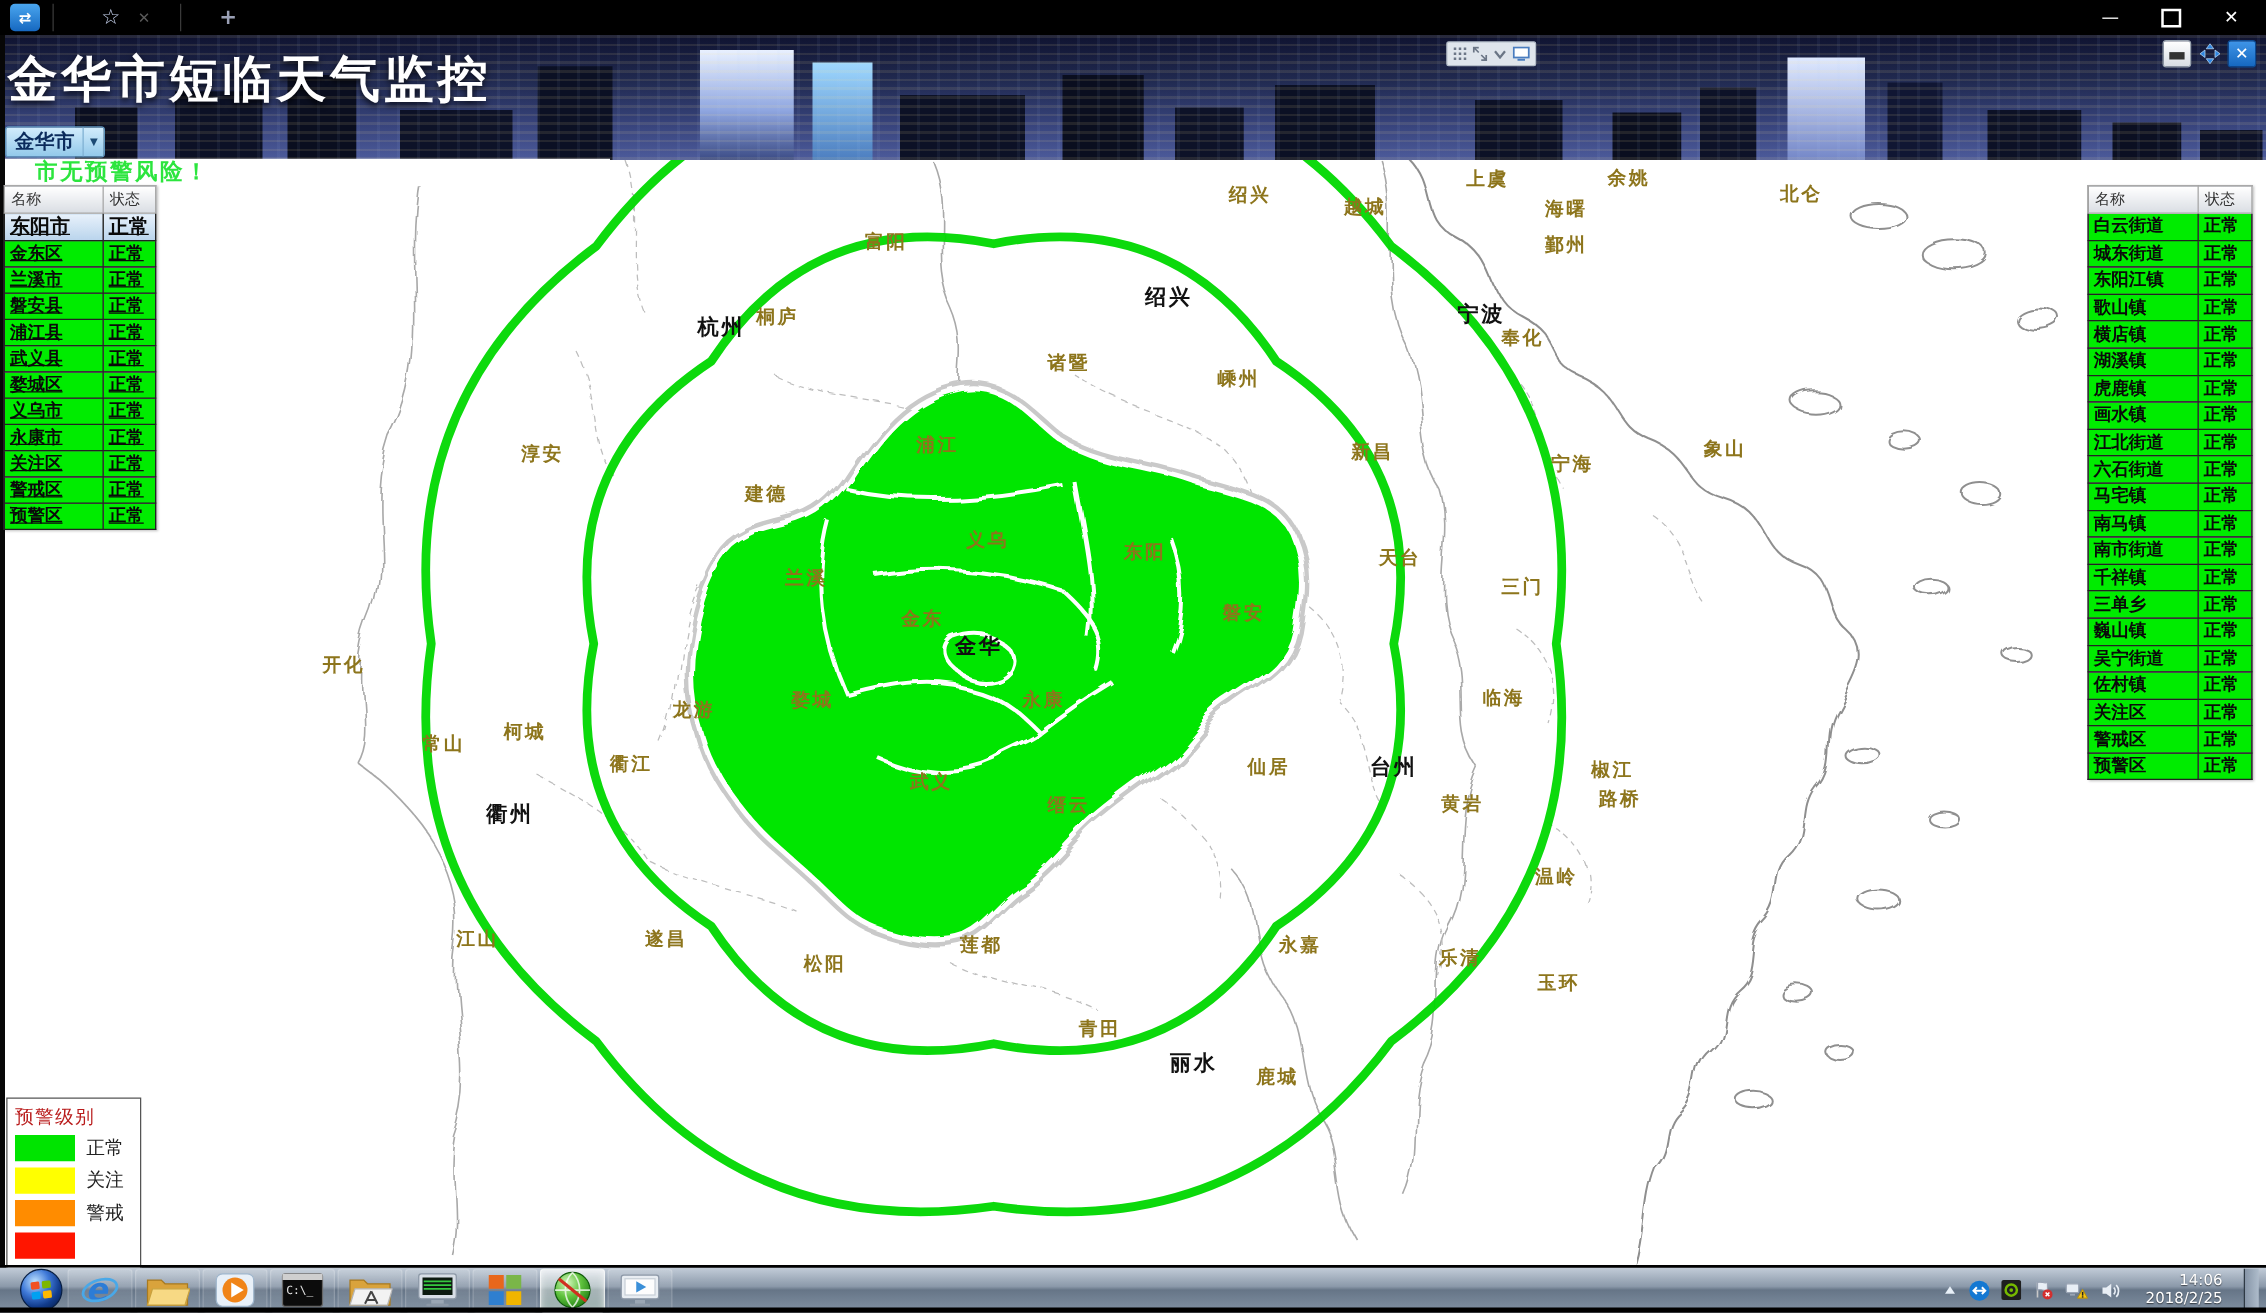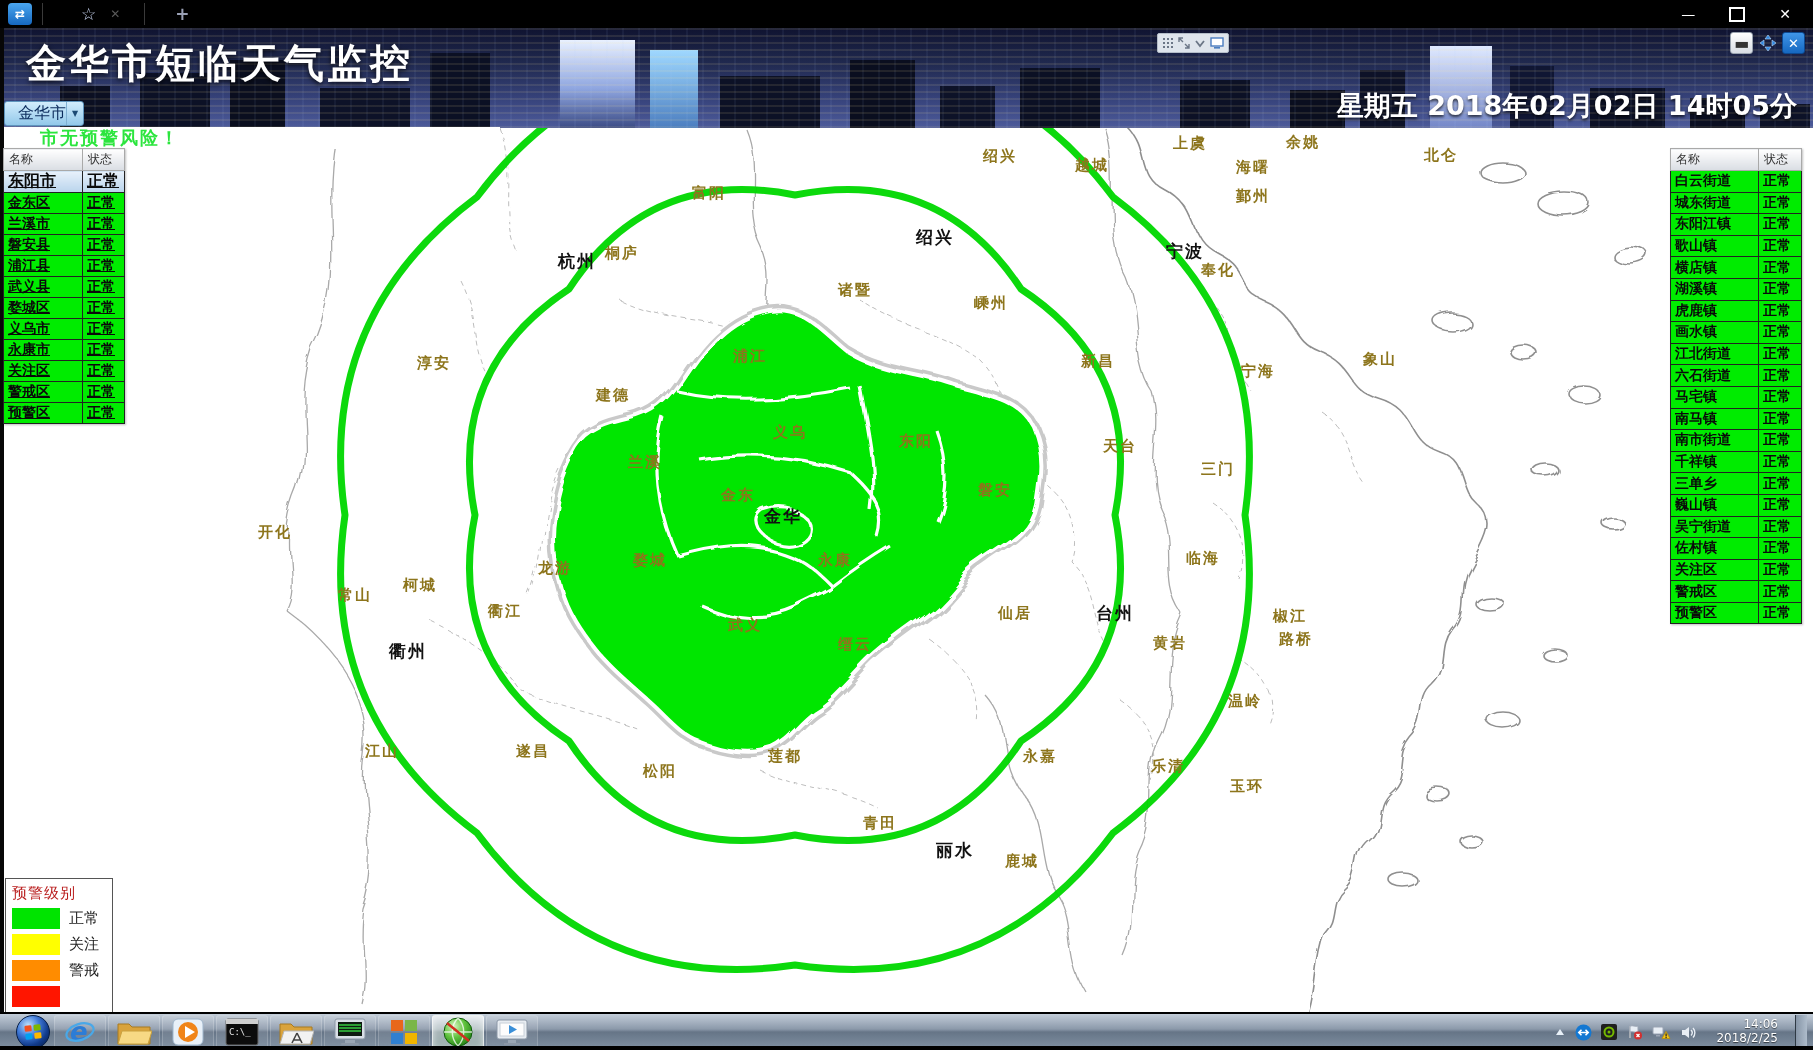--- a/index.html
+++ b/index.html
@@ -27,45 +27,45 @@
       linear-gradient(#0b0f22,#0b0f22),linear-gradient(#0c1126,#0c1126),linear-gradient(#0a0e1f,#0a0e1f),
       linear-gradient(#0d1228,#0d1228),linear-gradient(#0b1024,#0b1024),linear-gradient(#0c1126,#0c1126),
       linear-gradient(#0a0e1f,#0a0e1f),linear-gradient(#0d1228,#0d1228),linear-gradient(#0b1024,#0b1024),
       linear-gradient(#0c1126,#0c1126),linear-gradient(#0a0e1f,#0a0e1f),linear-gradient(#0d1228,#0d1228),
       linear-gradient(#101633,#101633),linear-gradient(#0c1126,#0c1126),linear-gradient(#0b0f22,#0b0f22),linear-gradient(#0d1228,#0d1228);
     background-position:560px 100%,650px 100%,1430px 100%,60px 100%,140px 100%,230px 100%,320px 100%,430px 100%,720px 100%,850px 100%,940px 100%,1020px 100%,1180px 100%,1290px 100%,1360px 100%,1510px 100%,1590px 100%,1690px 100%,1760px 100%;
     background-size:75px 88px,48px 78px,62px 82px,50px 42px,70px 55px,55px 68px,90px 40px,60px 75px,100px 52px,65px 68px,55px 42px,80px 60px,70px 48px,55px 38px,45px 58px,44px 62px,75px 40px,55px 30px,50px 24px;}
   .skyline:after{content:"";position:absolute;left:0;bottom:0;width:100%;height:100%;
     background:repeating-linear-gradient(0deg,rgba(255,230,150,.10) 0 2px,transparent 2px 7px),
                repeating-linear-gradient(90deg,transparent 0 14px,rgba(170,200,255,.06) 14px 16px);}
-  .app-title{position:absolute;left:26px;top:8px;color:#fff;font-size:40px;font-weight:bold;letter-spacing:3px;
+  .app-title{position:absolute;left:6px;top:8px;color:#fff;font-size:40px;font-weight:bold;letter-spacing:3px;
     text-shadow:0 2px 5px rgba(0,0,0,.8);z-index:12;}
   .datetime{position:absolute;right:16px;bottom:4px;color:#fff;font-size:27px;font-weight:bold;
     text-shadow:0 2px 3px rgba(0,0,0,.7);z-index:12;}
   .mini-toolbar{position:absolute;left:1157px;top:5px;height:18px;background:#dfe5ec;border:1px solid #b4bdc8;border-radius:2px;
     display:flex;align-items:center;gap:4px;padding:0 4px;z-index:13;}
   .hdr-btns{position:absolute;right:8px;top:4px;display:flex;gap:4px;z-index:13;align-items:center;}
   .hb{width:21px;height:20px;border-radius:3px;display:flex;align-items:center;justify-content:center;font-weight:bold;}
   .hb-min{background:linear-gradient(#fff,#d8dde4);border:1px solid #9aa4b0;color:#333;}
   .hb-resize{background:transparent;}
   .hb-close{background:linear-gradient(#3f95e8,#1668c0);border:1px solid #0d4a92;color:#fff;font-size:13px;}
   
   .edge-strip{position:absolute;left:0;top:28px;width:4px;height:984px;background:#070707;z-index:15;}
   
   #map{position:absolute;left:0;top:128px;width:1813px;height:884px;background:#fff;z-index:1;}
   .mlg{font-size:15px;font-weight:bold;fill:#8d751c;text-anchor:middle;letter-spacing:2px;}
   .mlb{font-size:17px;font-weight:bold;fill:#111;text-anchor:middle;letter-spacing:2px;}
   
   .city-dd{position:absolute;left:4px;top:101px;width:80px;height:25px;z-index:20;display:flex;align-items:center;
     background:linear-gradient(#d2ecfc,#93c9ea);border:1px solid #5f95bd;border-radius:3px;box-sizing:border-box;}
-  .city-dd .lbl{flex:1;text-align:right;font-size:16px;font-weight:normal;color:#0b2b5c;}
+  .city-dd .lbl{flex:1;text-align:center;font-size:16px;font-weight:bold;color:#0b2b5c;}
   .city-dd .arr{width:16px;height:100%;border-left:1px solid #7fb0d2;display:flex;align-items:center;justify-content:center;font-size:8px;color:#1c4a74;}
   
   .alert-line{position:absolute;left:4px;top:127px;width:460px;height:22px;z-index:18;background:#fff;
-    color:#2ce53e;font-size:18px;font-weight:bold;padding-left:36px;letter-spacing:2px;line-height:22px;}
+    color:#2ce53e;font-size:18px;font-weight:bold;padding-left:24px;letter-spacing:2px;line-height:22px;}
   
   table.panel{border-collapse:collapse;table-layout:fixed;background:#737373;}
   table.panel th{background:linear-gradient(#ffffff,#d9dde3);color:#333;font-size:12px;font-weight:normal;
     text-align:left;padding:2px 5px;border:1px solid #a9a9a9;height:15px;}
   table.panel td{border:1px solid #222;font-weight:bold;color:#0a0a0a;padding:0 4px;overflow:hidden;white-space:nowrap;}
   #left-table{position:absolute;left:3px;top:148px;width:121px;z-index:20;box-shadow:1px 1px 2px rgba(0,0,0,.25);}
   #left-table td{height:20px;font-size:14px;background:#00ec00;text-decoration:underline;}
   #left-table tr.sel td{background:linear-gradient(#e8f1fb,#b9d4ec);font-size:16px;}
   #right-table{position:absolute;left:1670px;top:148px;width:131px;z-index:20;box-shadow:1px 1px 2px rgba(0,0,0,.25);}
   #right-table td{height:20.6px;font-size:14px;background:#00ec00;}
@@ -100,21 +100,20 @@
   <div class="tb-right">
     <span class="tb-min">—</span>
     <span class="tb-max"></span>
     <span class="tb-close">✕</span>
   </div>
 </div>
 
 <div class="banner">
   <div class="skyline"></div>
   <div class="app-title">金华市短临天气监控</div>
-  <div class="datetime">星期五 2018年02月02日 14时05分</div>
   <div class="mini-toolbar">
     <svg width="12" height="12">
         <g fill="#6b7686">
           <rect x="1" y="1" width="2" height="2"></rect>
           <rect x="5" y="1" width="2" height="2"></rect>
           <rect x="9" y="1" width="2" height="2"></rect>
           <rect x="1" y="5" width="2" height="2"></rect>
           <rect x="5" y="5" width="2" height="2"></rect>
           <rect x="9" y="5" width="2" height="2"></rect>
           <rect x="1" y="9" width="2" height="2"></rect>

